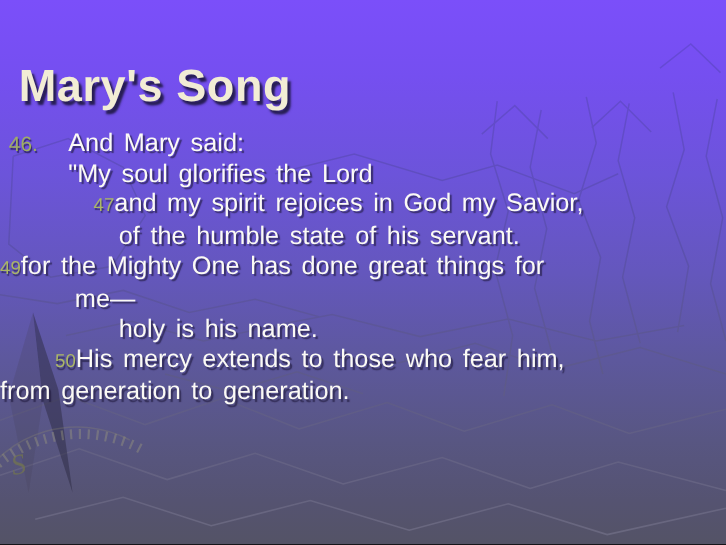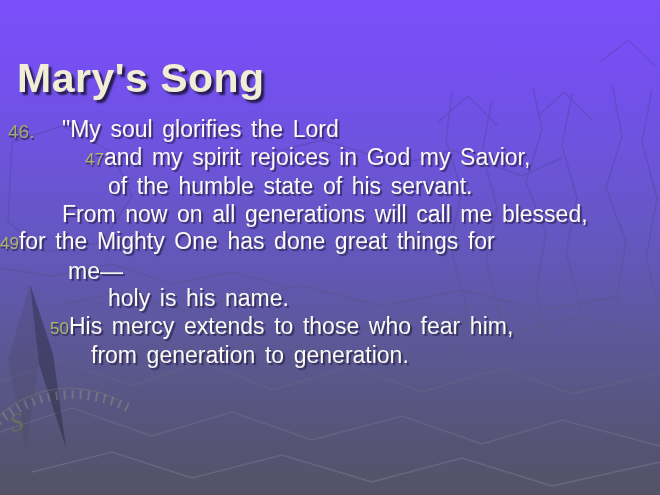--- a/index.html
+++ b/index.html
@@ -21,21 +21,21 @@
     text-shadow:1px 2px 1px rgba(25,20,55,.7);
   }
   .verses{
     position:absolute;top:116px;left:0;width:656px;
     font-size:23px;line-height:27.5px;color:#fbfaf5;word-spacing:.14em;
     text-shadow:2px 2px 1px rgba(30,25,60,.65);
   }
   .vline{white-space:nowrap;}
   .vnum{font-size:17px;color:#abb766;text-shadow:1px 2px 1px rgba(25,20,55,.6);}
   .ml50{margin-left:50px}.ml62{margin-left:62px}.ml77{}
-  .ml85{margin-left:85px}.ml88{margin-left:108px}.ml91{margin-left:91px}
+  .ml85{margin-left:85px}.ml88{margin-left:108px}.ml91{}
   .ml140{margin-left:68px}
 </style>
 </head>
 <body>
 
 <div class="slide">
 
   <svg class="bg-svg" viewBox="0 0 660 495" xmlns="http://www.w3.org/2000/svg">
     <defs>
       <linearGradient id="cg" x1="0" y1="0" x2="0" y2="495" gradientUnits="userSpaceOnUse">
@@ -76,30 +76,30 @@
       <text x="12" y="432" font-size="26" font-style="italic" font-family="Liberation Serif, serif" fill="#73754f" opacity="0.75" transform="rotate(-12 12 432)">S</text>
     </g>
   </svg>
 
   <h1 class="title">Mary's Song</h1>
 
   <div class="marker">46.</div>
 
   <div class="verses">
     <div class="vline ml62">
+      <span>And Mary said:</span>
+    </div>
+    <div class="vline ml62">
       <span>"My soul glorifies the Lord</span>
     </div>
     <div class="vline ml85">
       <span class="vnum">47</span><span>and my spirit rejoices in God my Savior,</span>
     </div>
     <div class="vline ml88">
       <span>of the humble state of his servant.</span>
-    </div>
-    <div class="vline ml62">
-      <span>From now on all generations will call me blessed,</span>
     </div>
     <div class="vline ml77">
       <span class="vnum">49</span><span>for the Mighty One has done great things for</span>
     </div>
     <div class="vline ml140">
       <span>me—</span>
     </div>
     <div class="vline ml88">
       <span>holy is his name.</span>
     </div>

